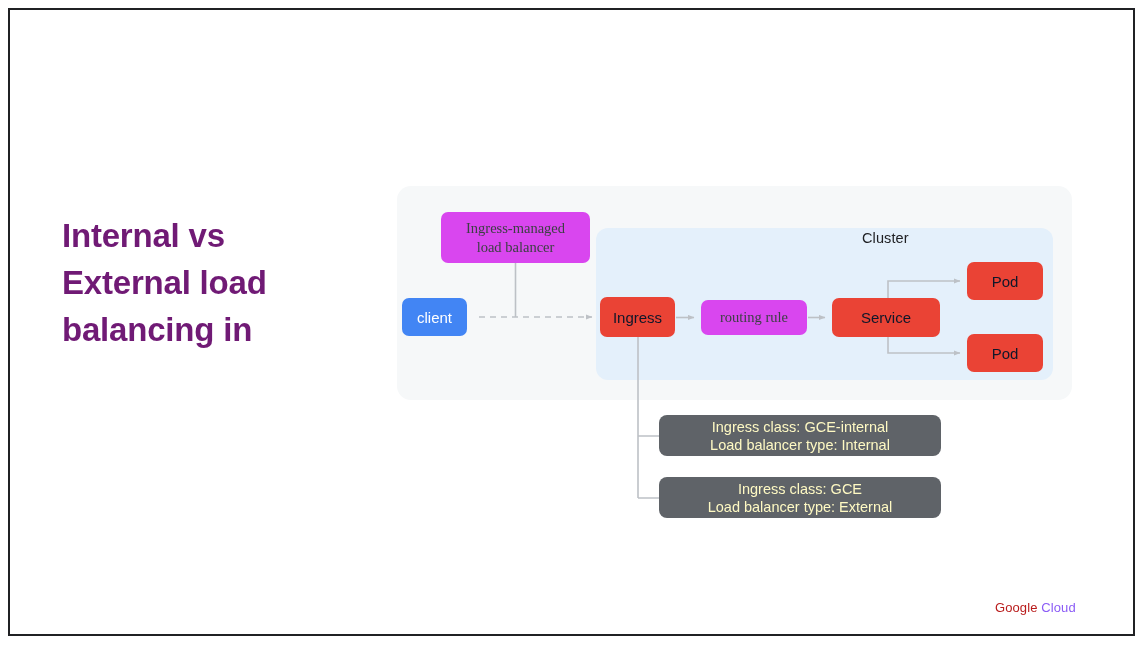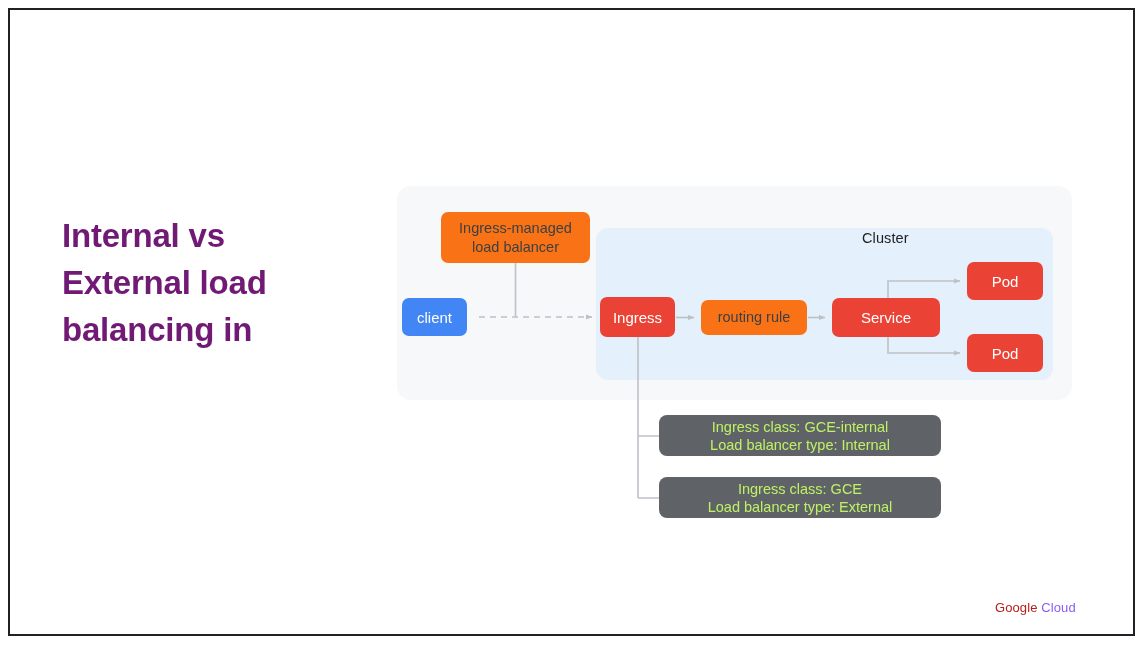--- a/index.html
+++ b/index.html
@@ -80,23 +80,23 @@
     display: flex;
     align-items: center;
     justify-content: center;
     text-align: center;
     border-radius: 7px;
     font-size: 15px;
     line-height: 19px;
     box-sizing: border-box;
   }
   .node.blue   { background: #4285f4; color: #ffffff; }
-  .node.red    { background: #ea4335; color: #ffffff; }
-  .node.yellow { background: #f97316; color: #3c4043; }
-  .node.gray   { background: #5f6368; color: #bef264; }
+  .node.red    { background: #ea4335; color: #0f172a; }
+  .node.yellow { background: #d946ef; color: #3c4043; font-family: Liberation Serif, serif; }
+  .node.gray   { background: #5f6368; color: #fef9c3; }
 
   
   .n-client      { left: 402px;  top: 298px;  width: 65px;  height: 38px; }
   .n-ilb         { left: 441px;  top: 212px;  width: 149px; height: 51px;
                    font-size: 14.5px; line-height: 19px; }
   .n-ingress     { left: 600px;  top: 297px;  width: 75px;  height: 40px; }
   .n-routing     { left: 701px;  top: 300px;  width: 106px; height: 35px;
                    font-size: 14.5px; }
   .n-service     { left: 832px;  top: 298px;  width: 108px; height: 39px; }
   .n-pod-1       { left: 967px;  top: 262px;  width: 76px;  height: 38px; }

